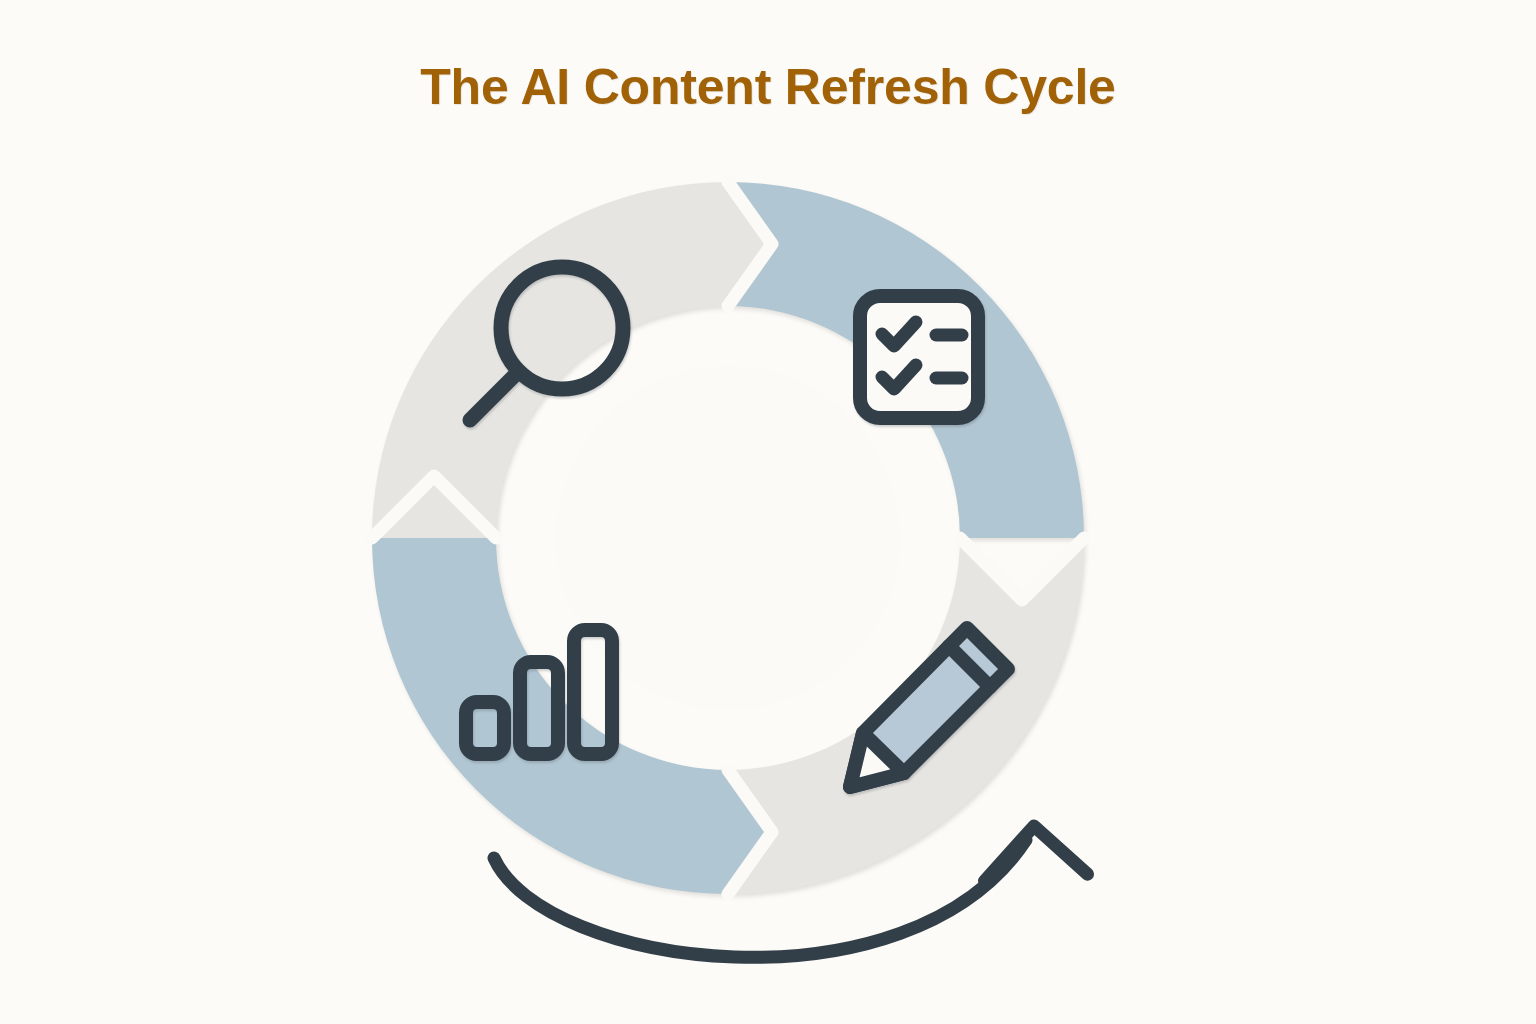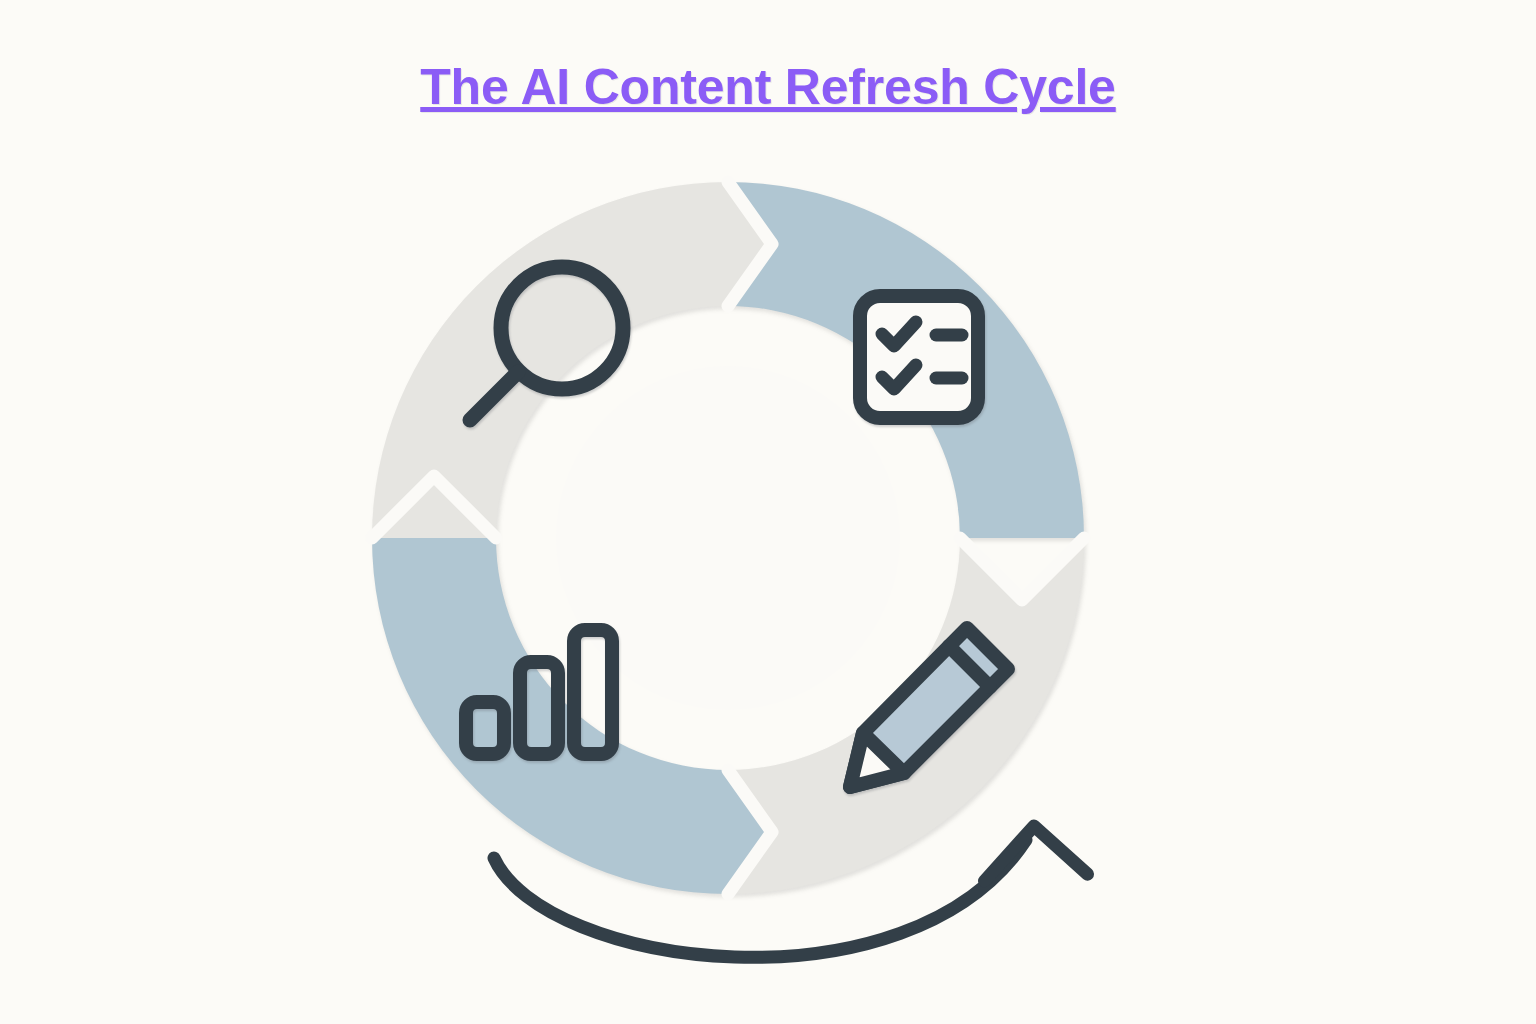--- a/index.html
+++ b/index.html
@@ -45,21 +45,21 @@
   .seg-shadow {
     filter: drop-shadow(2px 3px 2px rgba(90,90,85,0.16));
   }
   .icon-shadow {
     filter: drop-shadow(1.5px 2px 1.2px rgba(90,95,100,0.28));
   }
 </style>
 </head>
 <body style="background: rgb(252, 251, 247);">
 
-<div class="page-title" style="color: #8b5cf6; text-decoration: underline;">The AI Content Refresh Cycle</div>
+<div class="page-title" style="color: #a16207;">The AI Content Refresh Cycle</div>
 
 <div class="diagram-wrap">
   <svg class="cycle-svg" viewBox="0 0 780 800" xmlns="http://www.w3.org/2000/svg">
 
     <g class="seg-shadow">
 
       <path fill="#e6e5e1" d="M 380 32
                L 424 94
                L 380 156
                A 232 232 0 0 0 148 388

